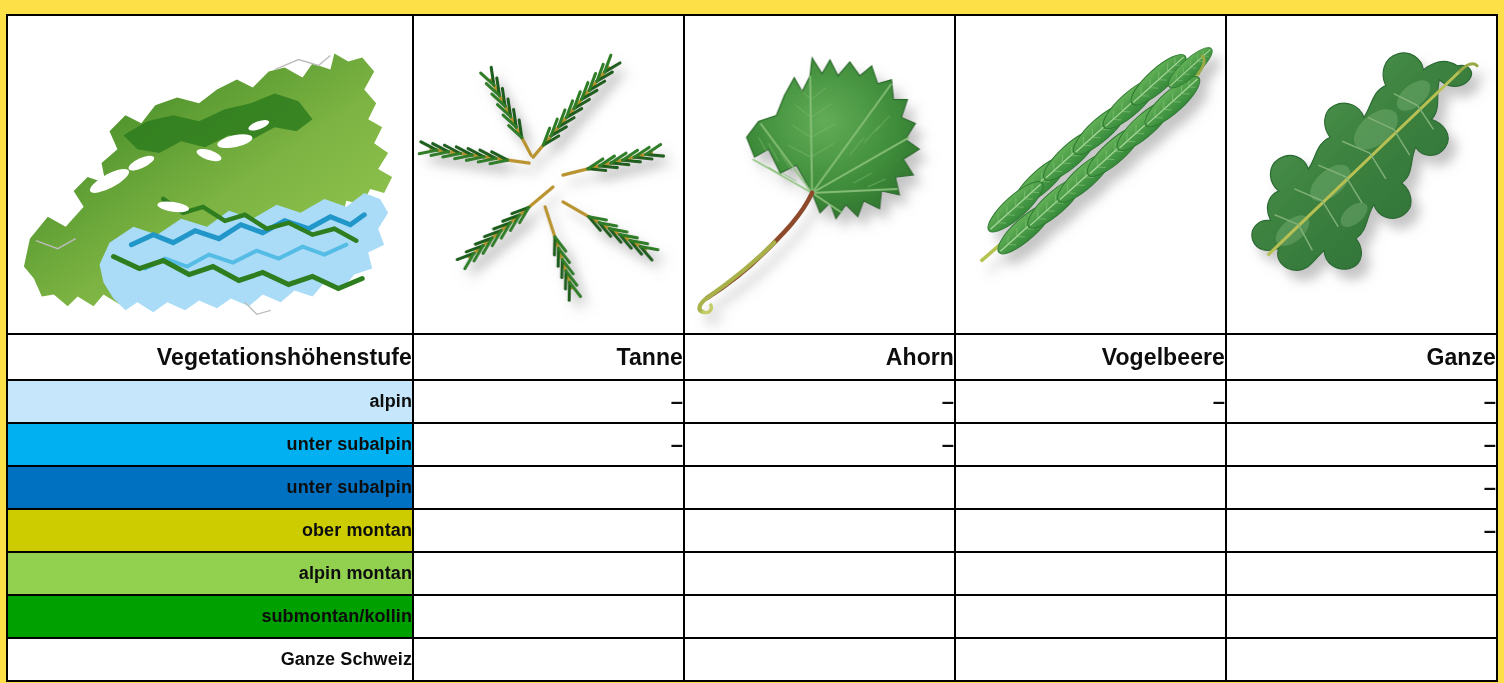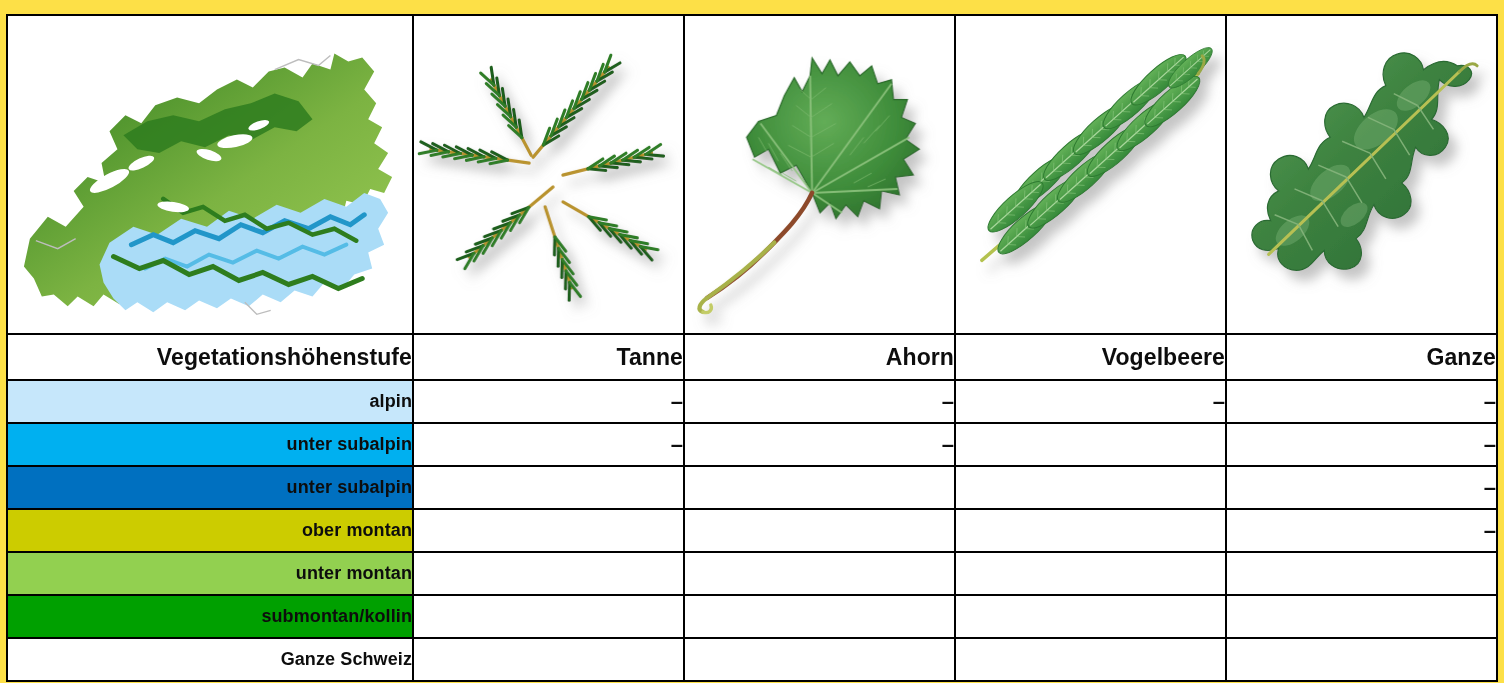--- a/index.html
+++ b/index.html
@@ -447,21 +447,21 @@
 
       <tr class="data-row">
         <td class="rowlabel indent" style="background:#cccc00">ober montan</td>
         <td class="fill-red"></td>
         <td class="fill-gray"></td>
         <td class="fill-gray"></td>
         <td class="fill-none"><span class="dash">–</span></td>
       </tr>
 
       <tr class="data-row">
-        <td class="rowlabel" style="background:#92d050">unter montan</td>
+        <td class="rowlabel" style="background:#92d050">alpin montan</td>
         <td class="fill-red"></td>
         <td class="fill-green"></td>
         <td class="fill-gray"></td>
         <td class="fill-green"></td>
       </tr>
 
       <tr class="data-row">
         <td class="rowlabel" style="background:#00a000">submontan/kollin</td>
         <td class="fill-green"></td>
         <td class="fill-green"></td>

